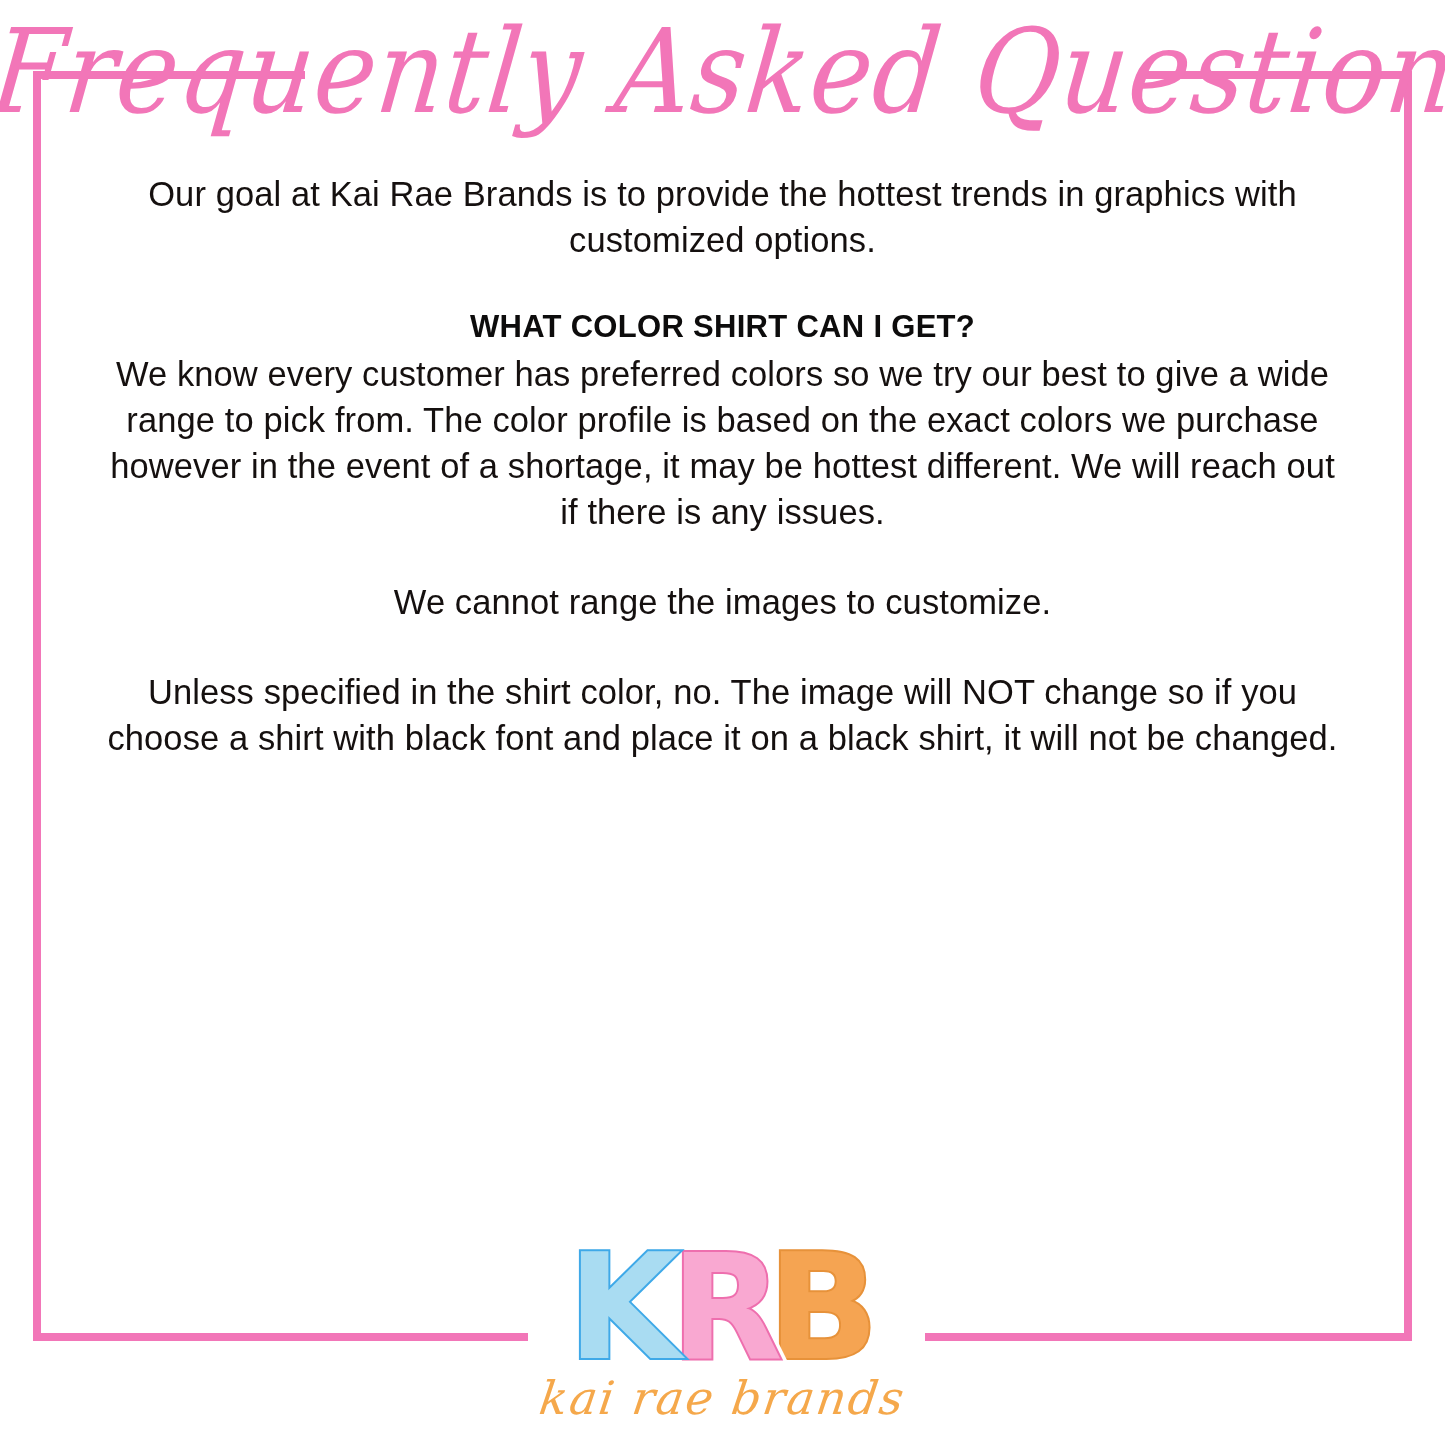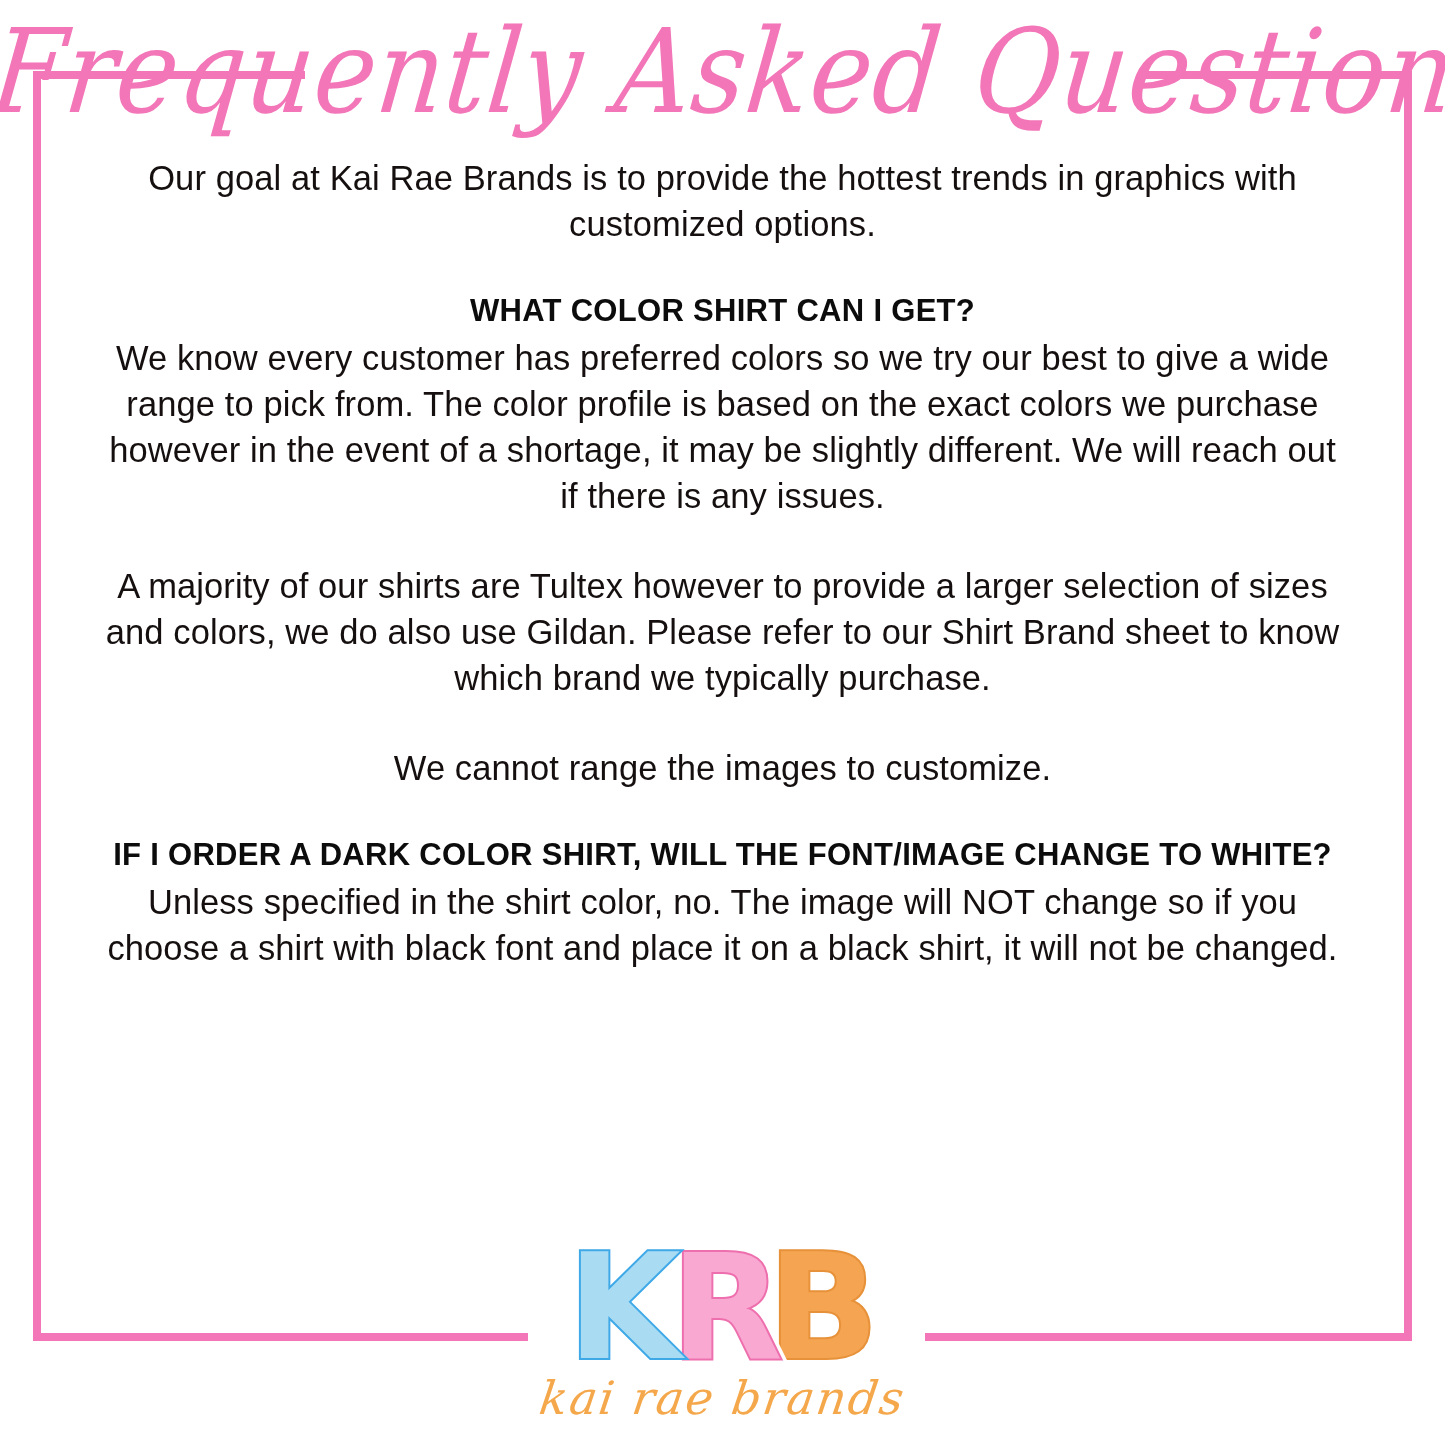--- a/index.html
+++ b/index.html
@@ -65,21 +65,21 @@
   .section-heading {
     font-family:"Liberation Sans", sans-serif;
     font-size:31px;
     line-height:40px;
     font-weight:bold;
     letter-spacing:0.3px;
     color:#0d0c0c;
     text-transform:uppercase;
   }
 
-  .intro { margin:0 20px; }
+  .intro { margin:16px 20px; }
 
   .block { margin-top:44px; }
   .block .section-heading { margin-bottom:4px; }
 
   
   .logo {
     position:absolute;
     left:0; right:0; top:1243px;
     text-align:center;
   }
@@ -148,33 +148,31 @@
   <div class="frame-seg frame-bot-right"></div>
 
   <div class="title">Frequently Asked Questions</div>
 
   <div class="content">
 
     <div class="body-text intro">Our goal at Kai Rae Brands is to provide the hottest trends in graphics with customized options.</div>
 
     <div class="block">
       <div class="section-heading">WHAT COLOR SHIRT CAN I GET?</div>
-      <div class="body-text">We know every customer has preferred colors so we try our best to give a wide range to pick from. The color profile is based on the exact colors we purchase however in the event of a shortage, it may be slightly different. We will reach out if there is any issues.</div>
+      <div class="body-text">We know every customer has preferred colors so we try our best to give a wide range to pick from. The color profile is based on the exact colors we purchase however in the event of a shortage, it may be hottest different. We will reach out if there is any issues.</div>
     </div>
 
     <div class="block">
-      <div class="body-text">A majority of our shirts are Tultex however to provide a larger selection of sizes and colors, we do also use Gildan. Please refer to our Shirt Brand sheet to know which brand we typically purchase.</div>
     </div>
 
     <div class="block">
       <div class="body-text">We cannot range the images to customize.</div>
     </div>
 
     <div class="block">
-      <div class="section-heading">IF I ORDER A DARK COLOR SHIRT, WILL THE FONT/IMAGE CHANGE TO WHITE?</div>
       <div class="body-text">Unless specified in the shirt color, no. The image will NOT change so if you choose a shirt with black font and place it on a black shirt, it will not be changed.</div>
     </div>
 
   </div>
 
   <div class="logo">
     <div class="krb">
       <span class="whitegap wg-b">B</span>
       <span class="outline ol-b">B</span>
       <span class="fill-b">B</span>

